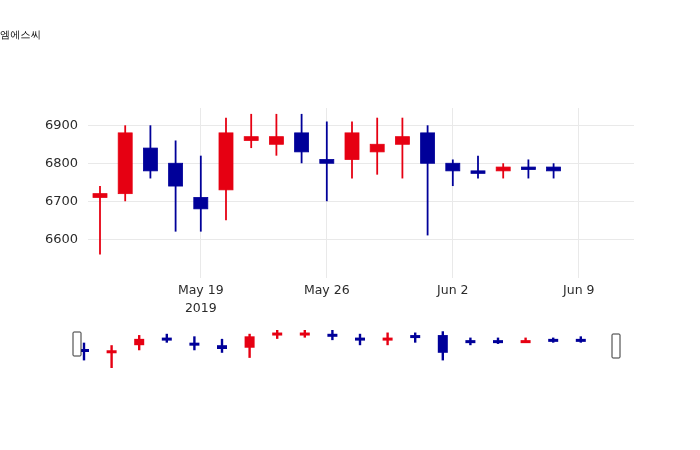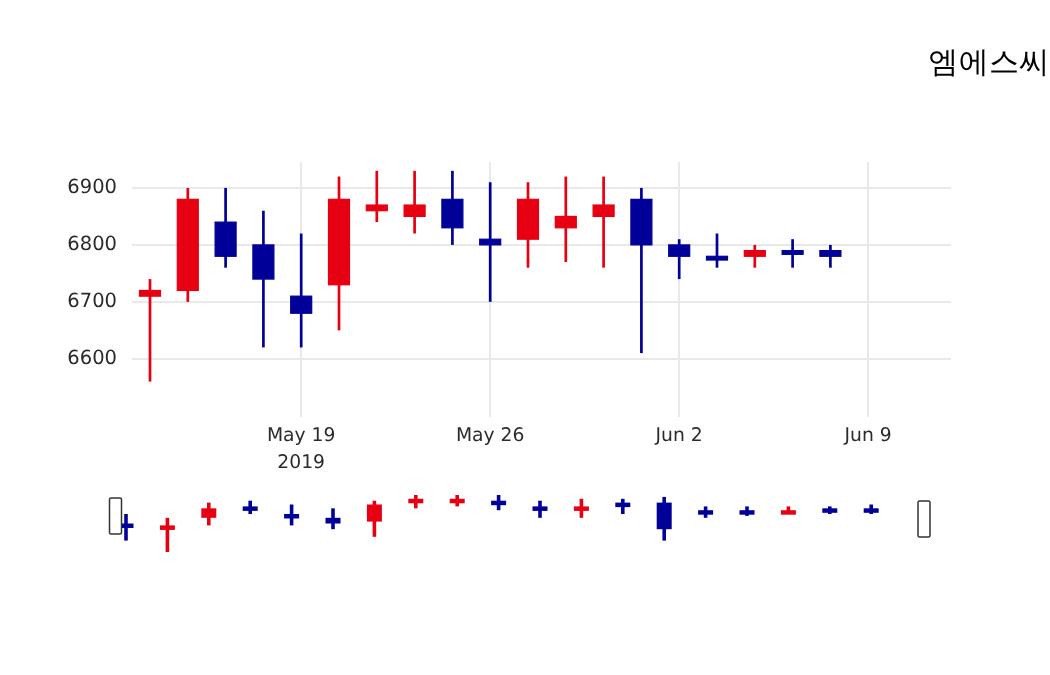--- a/index.html
+++ b/index.html
@@ -18,22 +18,22 @@
     position: absolute;
     left: 0; top: 0;
     width: 700px;
     height: 450px;
   }
   .chart-title {
     position: absolute;
     left: 0;
     top: 28px;
     width: 700px;
-    text-align: right;
-    font-size: 20px;
+    text-align: left;
+    font-size: 10px;
     color: #000000;
     font-family: "DejaVu Sans", "Liberation Sans", sans-serif;
     letter-spacing: 0.3px;
   }
   svg { display: block; }
   .ytick-label {
     font-size: 13px;
     fill: #2b2b2b;
     font-family: "DejaVu Sans", "Liberation Sans", sans-serif;
     text-anchor: end;

